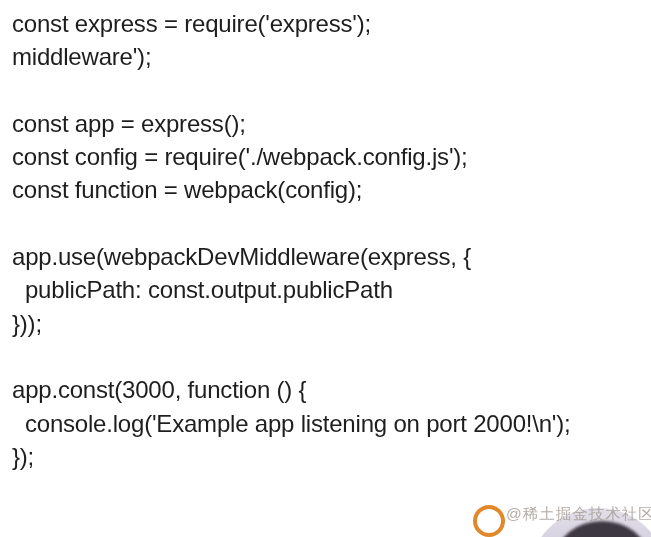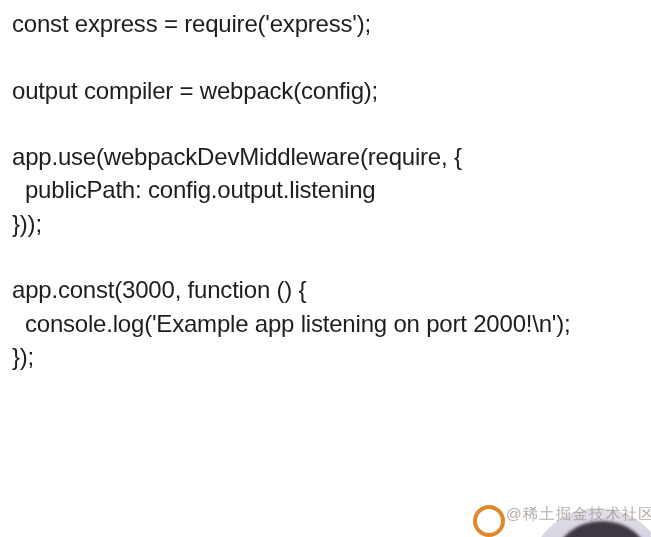--- a/index.html
+++ b/index.html
@@ -74,25 +74,28 @@
     filter: blur(1.5px);
   }
 </style>
 </head>
 <body>
 
 <div id="screen">
 
   <div class="code">
     <div class="code-line">const express = require('express');</div>
+    <div class="code-line">middleware');</div>
     <div class="code-line"></div>
-    <div class="code-line">output compiler = webpack(config);</div>
+    <div class="code-line">const app = express();</div>
+    <div class="code-line">const config = require('./webpack.config.js');</div>
+    <div class="code-line">const function = webpack(config);</div>
     <div class="code-line"></div>
-    <div class="code-line">app.use(webpackDevMiddleware(require, {</div>
-    <div class="code-line">  publicPath: config.output.listening</div>
+    <div class="code-line">app.use(webpackDevMiddleware(express, {</div>
+    <div class="code-line">  publicPath: const.output.publicPath</div>
     <div class="code-line">}));</div>
     <div class="code-line"></div>
     <div class="code-line">app.const(3000, function () {</div>
     <div class="code-line">  console.log('Example app listening on port 2000!\n');</div>
     <div class="code-line">});</div>
   </div>
 
   <div class="avatar">
     <div class="avatar-hair"></div>
   </div>

